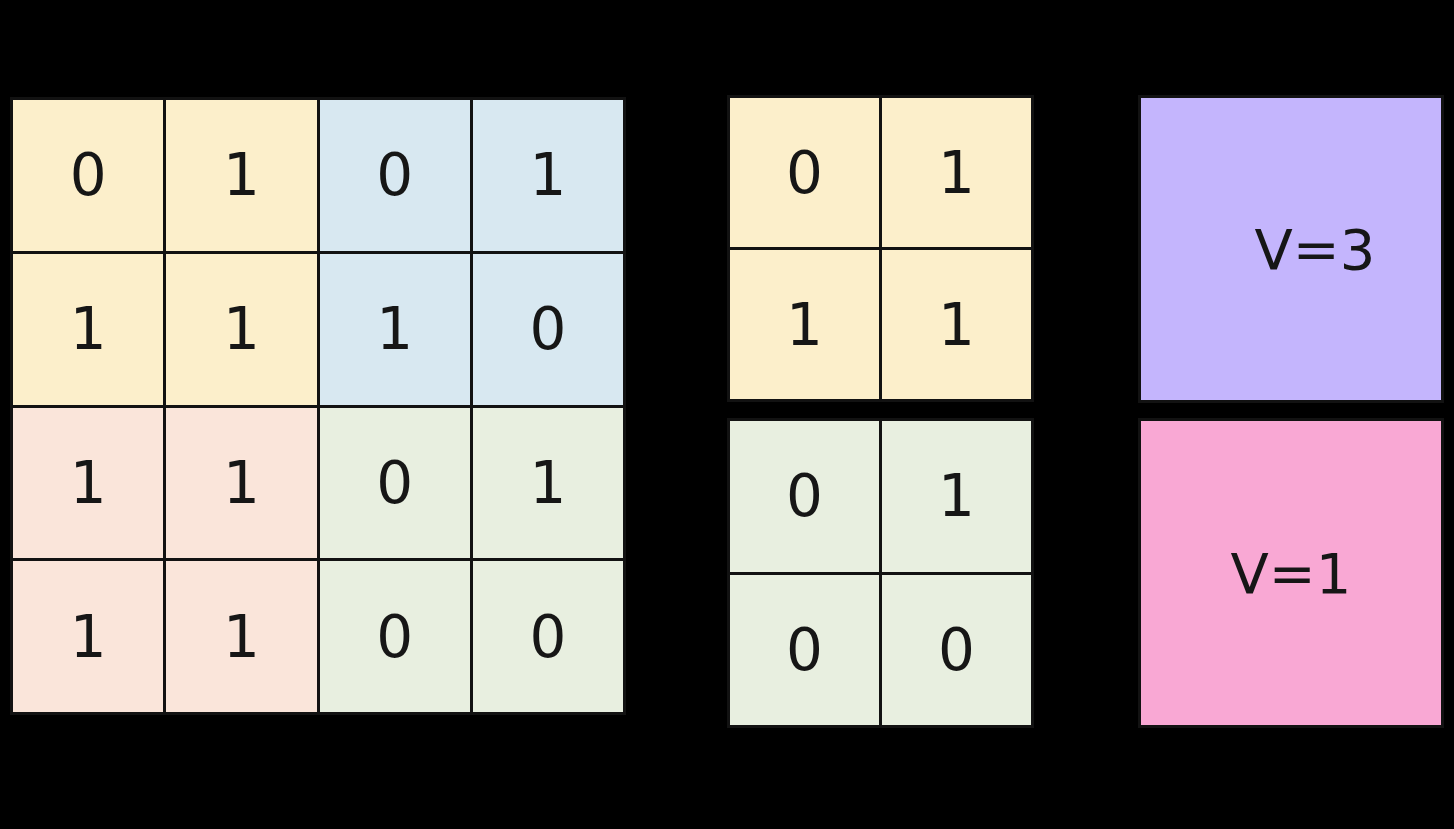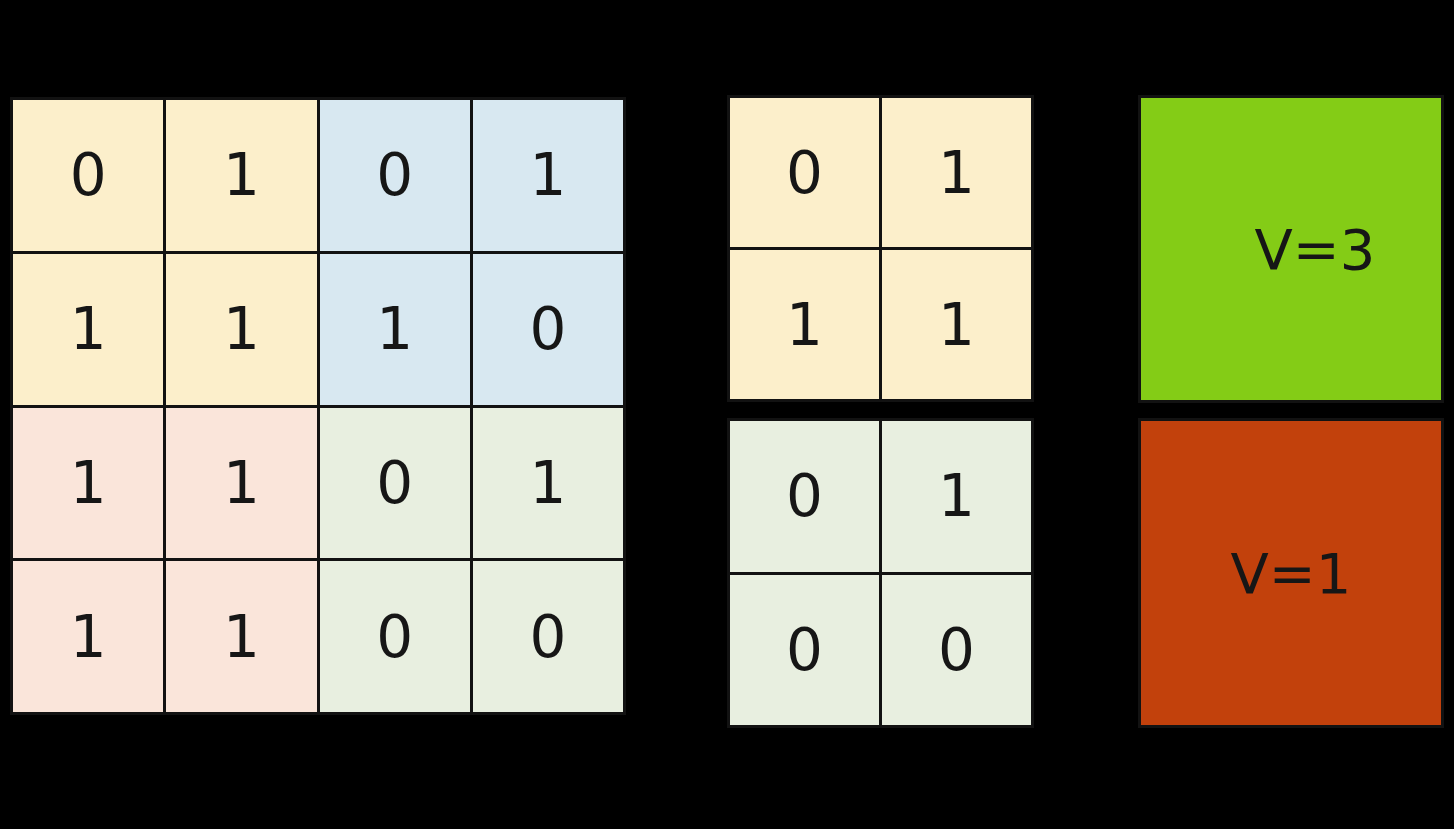--- a/index.html
+++ b/index.html
@@ -93,20 +93,20 @@
     <div class="cell" style="background-color: rgb(252, 239, 203);">1</div>
   </div>
 
   <div class="panel grid-2x2-bottom">
     <div class="cell" style="background-color: rgb(232, 239, 224);">0</div>
     <div class="cell" style="background-color: rgb(232, 239, 224);">1</div>
     <div class="cell" style="background-color: rgb(232, 239, 224);">0</div>
     <div class="cell" style="background-color: rgb(232, 239, 224);">0</div>
   </div>
 
-  <div class="vbox vbox-top" style="background-color: #84cc16; padding-left: 48px;">
+  <div class="vbox vbox-top" style="background-color: #c4b5fd; padding-left: 48px;">
     <span>V=3</span>
   </div>
-  <div class="vbox vbox-bottom" style="background-color: #c2410c;">
+  <div class="vbox vbox-bottom" style="background-color: #f9a8d4;">
     <span>V=1</span>
   </div>
 
 </div>
 
 </body></html>

